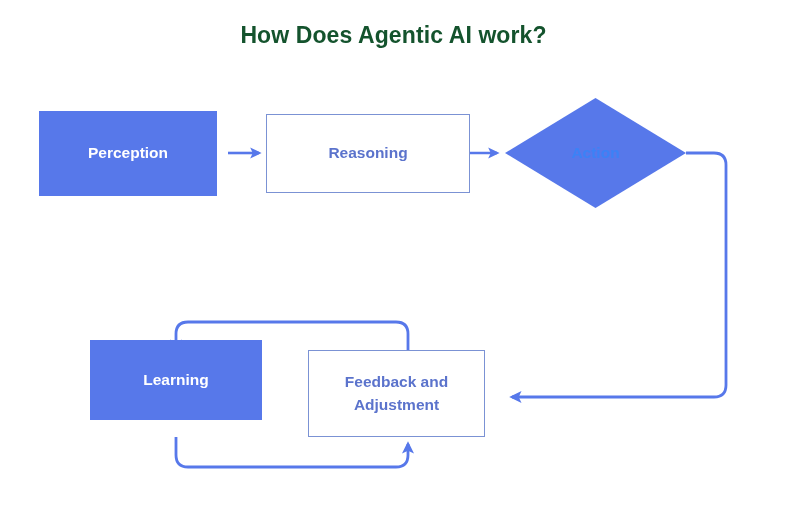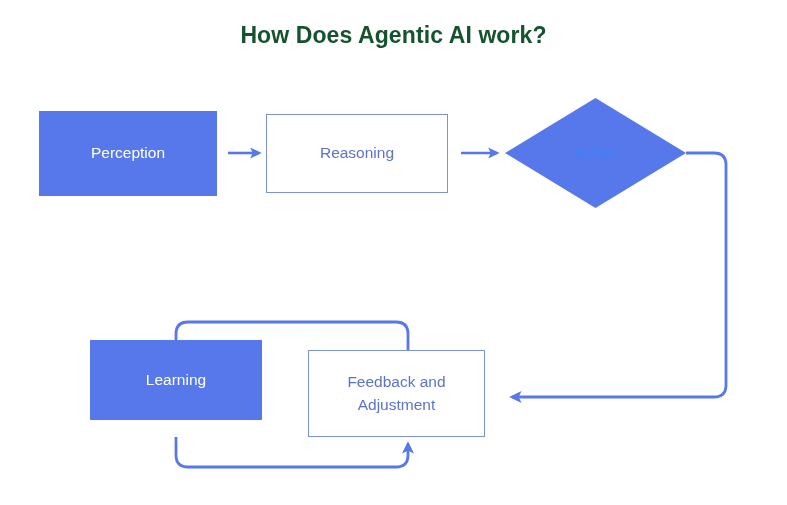--- a/index.html
+++ b/index.html
@@ -37,21 +37,21 @@
     letter-spacing: 0.1px;
     color: #14532d;
   }
   .node {
     position: absolute;
     display: flex;
     align-items: center;
     justify-content: center;
     text-align: center;
     font-size: 15.5px;
-    font-weight: normal;
+    font-weight: bold;
     line-height: 1.45;
     box-sizing: border-box;
   }
   .node.filled {
     background: #5778ea;
     color: #ffffff;
   }
   .node.outlined {
     background: #ffffff;
     border: 1.6px solid #7b92d4;
@@ -109,21 +109,21 @@
 
     <g>
       <path d="M 176,437 L 176,455 Q 176,467 188,467 L 396,467 Q 408,467 408,455 L 408,444" fill="none" stroke="#5778ea" stroke-width="2.8" marker-end="url(#arrowhead)"></path>
     </g>
   </svg>
 
   <div class="node filled" style="left:39px; top:111px; width:178px; height:85px;">
     <span class="node-label">Perception</span>
   </div>
 
-  <div class="node outlined" style="left:266px; top:114px; width:182px; height:79px;">
+  <div class="node outlined" style="left:266px; top:114px; width:204px; height:79px;">
     <span class="node-label">Reasoning</span>
   </div>
 
   <div class="node diamond" style="left:505px; top:98px; width:181px; height:110px;">
     <svg class="diamond-shape" viewBox="0 0 181 110" preserveAspectRatio="none" xmlns="http://www.w3.org/2000/svg">
       <polygon points="90.5,0 181,55 90.5,110 0,55" fill="#5778ea"></polygon>
     </svg>
     <span class="node-label diamond-label">Action</span>
   </div>
 

